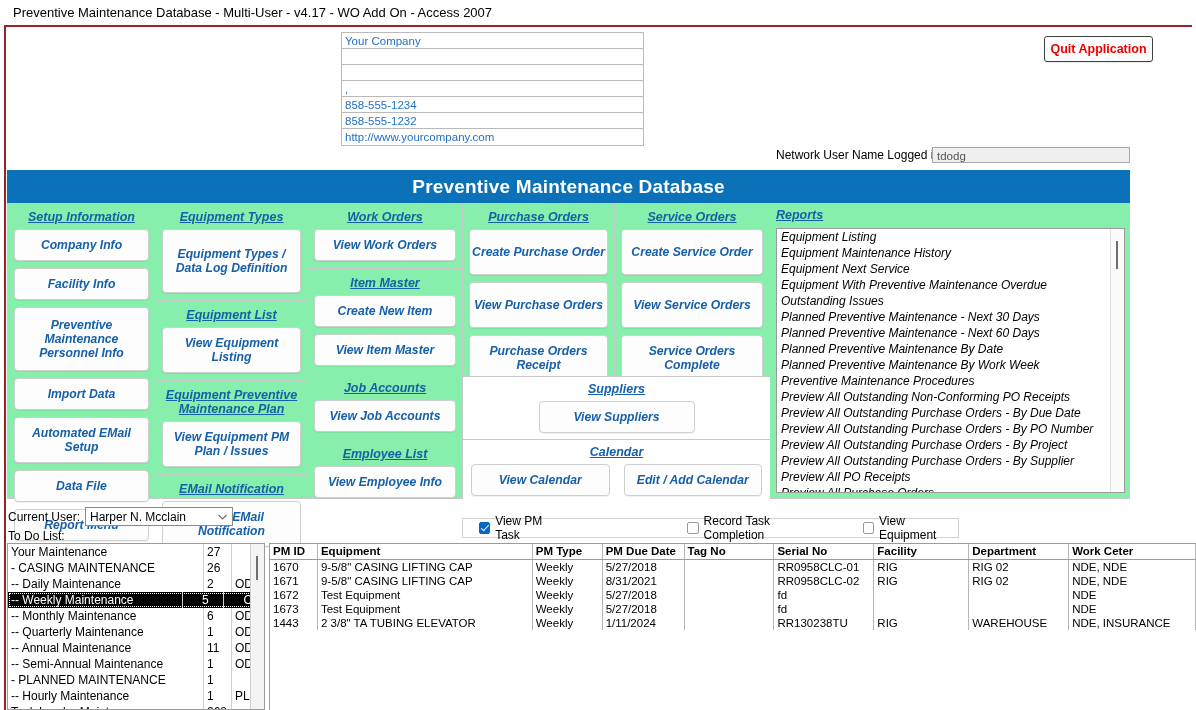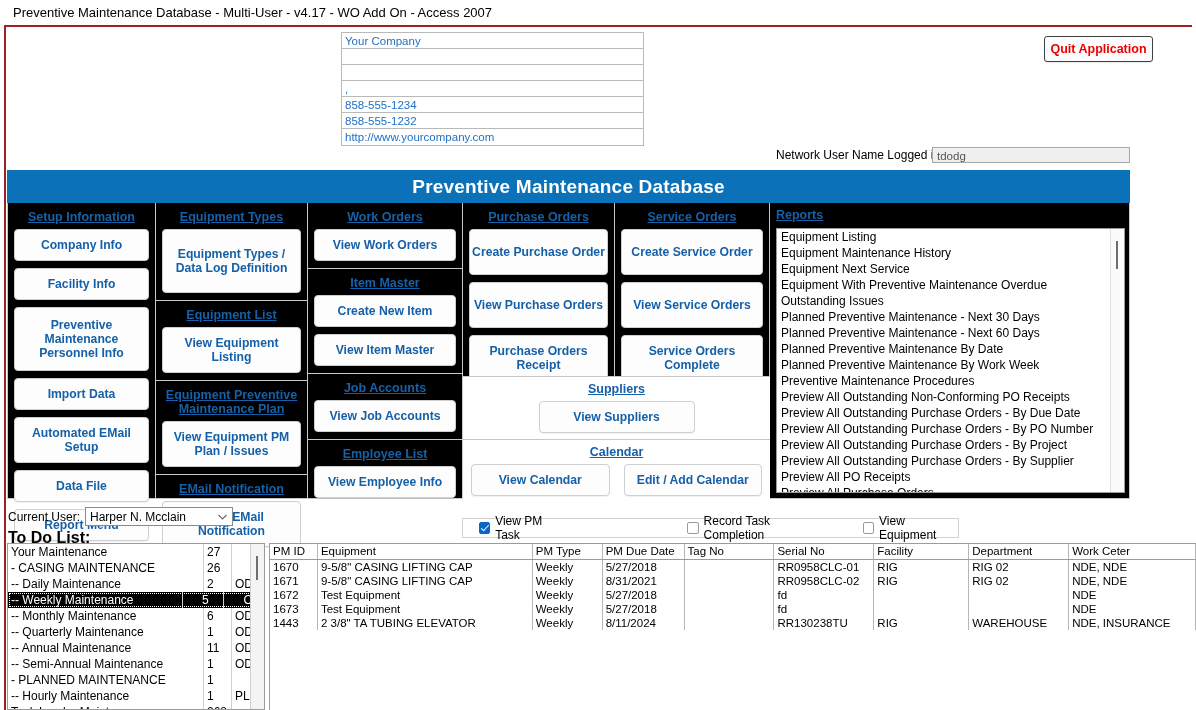--- a/index.html
+++ b/index.html
@@ -80,22 +80,23 @@
     background: #0b72b9; color: #fff;
     font-size: 19px; font-weight: bold;
     display: flex; align-items: center; justify-content: center;
     letter-spacing: .2px;
   }
 
   
   .nav {
     position: absolute; left: 7px; top: 203px; width: 1123px; height: 296px;
     border: 1px solid #c8c8c8; border-top: none; box-sizing: border-box;
-    background: #000000;
+    background: #86efac;
     display: flex;
+    font-style: italic;
   }
   .navcol {
     border-right: 1px solid #c8c8c8;
     box-sizing: border-box;
     padding: 0;
     position: relative;
   }
   .navcol:last-child { border-right: none; }
   .c1 { width: 148px; }
   .c2 { width: 152px; }
@@ -177,21 +178,21 @@
     border: 1px solid #8a8a8a; background: #fff;
     font-size: 12px; line-height: 18px; padding-left: 4px;
     box-sizing: border-box; cursor: pointer;
     display: flex; align-items: center;
   }
   .cu-arrow {
     position: absolute; right: 1px; top: 1px; width: 17px; height: 16px;
     display: flex; align-items: center; justify-content: center;
   }
   .cu-arrow svg { display: block; }
-  .todo-label { position: absolute; left: 8px; top: 529px; font-size: 16px; font-weight: bold; }
+  .todo-label { position: absolute; left: 8px; top: 529px; font-size: 12px; font-weight: normal; }
 
   
   .chkbar {
     position: absolute; left: 462px; top: 518px; width: 497px; height: 20px;
     border: 1px solid #d2d2d2; background: #fff;
     display: flex; align-items: center;
     box-sizing: border-box;
   }
   .chk { display: flex; align-items: center; cursor: pointer; font-size: 12px; }
   .chk .box {
@@ -232,21 +233,21 @@
     background: #f4f4f4; border-left: 1px solid #d0d0d0;
   }
   .todo-thumb { position: absolute; left: 5px; top: 12px; width: 2px; height: 24px; background: #6e6e6e; }
 
   .grid {
     position: absolute; left: 269px; top: 543px; width: 927px; height: 167px;
     border-left: 1px solid #9b9b9b; border-top: 1px solid #9b9b9b;
     background: #fff; box-sizing: border-box; overflow: hidden;
   }
   .grow { display: flex; height: 14px; line-height: 14px; font-size: 11.5px; }
-  .grow.head { font-weight: normal; border-bottom: 1px solid #9b9b9b; height: 15px; line-height: 15px; }
+  .grow.head { font-weight: bold; border-bottom: 1px solid #9b9b9b; height: 15px; line-height: 15px; }
   .gcell {
     border-right: 1px solid #b6b6b6;
     padding-left: 3px; box-sizing: border-box;
     overflow: hidden; white-space: nowrap;
   }
   .col-pmid { width: 48px; }
   .col-eq   { width: 215px; }
   .col-type { width: 70px; }
   .col-due  { width: 82px; }
   .col-tag  { width: 90px; }
@@ -546,21 +547,21 @@
         <div class="gcell col-ser">fd</div>
         <div class="gcell col-fac"></div>
         <div class="gcell col-dep"></div>
         <div class="gcell col-wc">NDE</div>
         <div class="grid-blank"></div>
       </div>
       <div class="grow">
         <div class="gcell col-pmid">1443</div>
         <div class="gcell col-eq">2 3/8" TA TUBING ELEVATOR</div>
         <div class="gcell col-type">Weekly</div>
-        <div class="gcell col-due">8/11/2024</div>
+        <div class="gcell col-due">1/11/2024</div>
         <div class="gcell col-tag"></div>
         <div class="gcell col-ser">RR130238TU</div>
         <div class="gcell col-fac">RIG</div>
         <div class="gcell col-dep">WAREHOUSE</div>
         <div class="gcell col-wc">NDE, INSURANCE</div>
         <div class="grid-blank"></div>
       </div>
     </div>
 
 </div>

